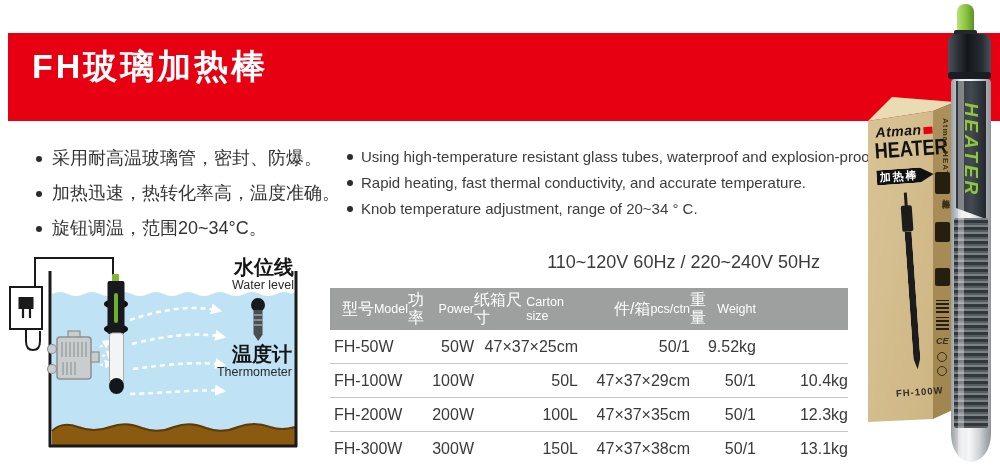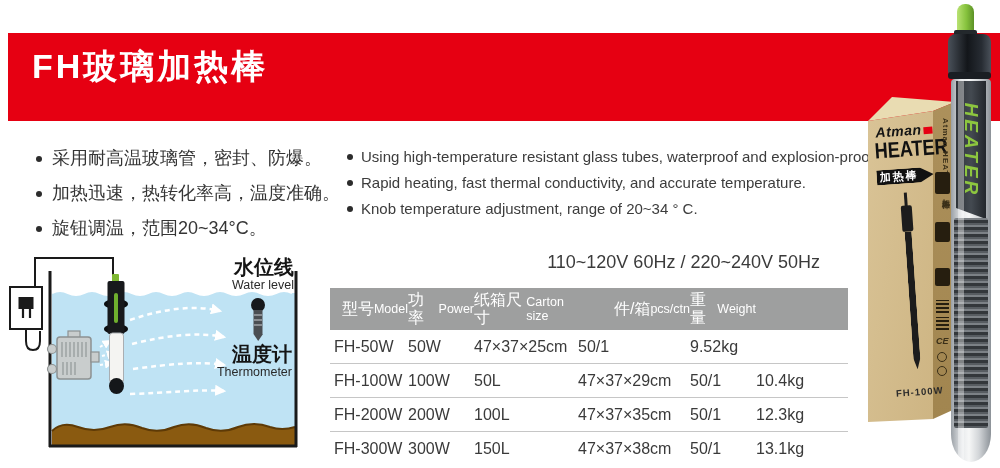--- a/index.html
+++ b/index.html
@@ -27,21 +27,21 @@
   
   .voltage{position:absolute;left:330px;top:252px;width:518px;text-align:right;padding-right:28px;
            box-sizing:border-box;font-size:18px;color:#3b3b3b;z-index:2;}
   .spec{position:absolute;left:330px;top:288px;width:518px;z-index:2;}
   .spec-head{display:grid;grid-template-columns:78px 66px 104px 112px 66px 92px;height:42px;background:var(--table-header,#9e9f9f);}
   .spec-head .cell{display:flex;flex-direction:row;align-items:center;justify-content:flex-end;color:#fff;line-height:1.15;}
   .spec-head .cn{font-size:16px;}
   .spec-head .en{font-size:12.5px;}
   .spec-row{display:grid;grid-template-columns:78px 66px 104px 112px 66px 92px;height:33px;align-items:center;font-size:16px;color:#3a3a3a;}
   .spec-row + .spec-row{border-top:1px solid #c6c6c6;}
-  .spec-row .cell{text-align:left;}
+  .spec-row .cell{text-align:right;}
   .spec-row .cell.model{text-align:left;padding-left:4px;}
 
   
   .diagram{position:absolute;left:0;top:245px;width:320px;height:223px;z-index:2;}
 
   
   .product{position:absolute;left:858px;top:0;width:142px;height:468px;z-index:5;}
   .product > div{position:absolute;}
   .box-top{left:0;top:90px;width:100px;height:40px;background:#e9dcb2;
            clip-path:polygon(10px 31px,75px 21px,97px 12px,34px 7px);}

